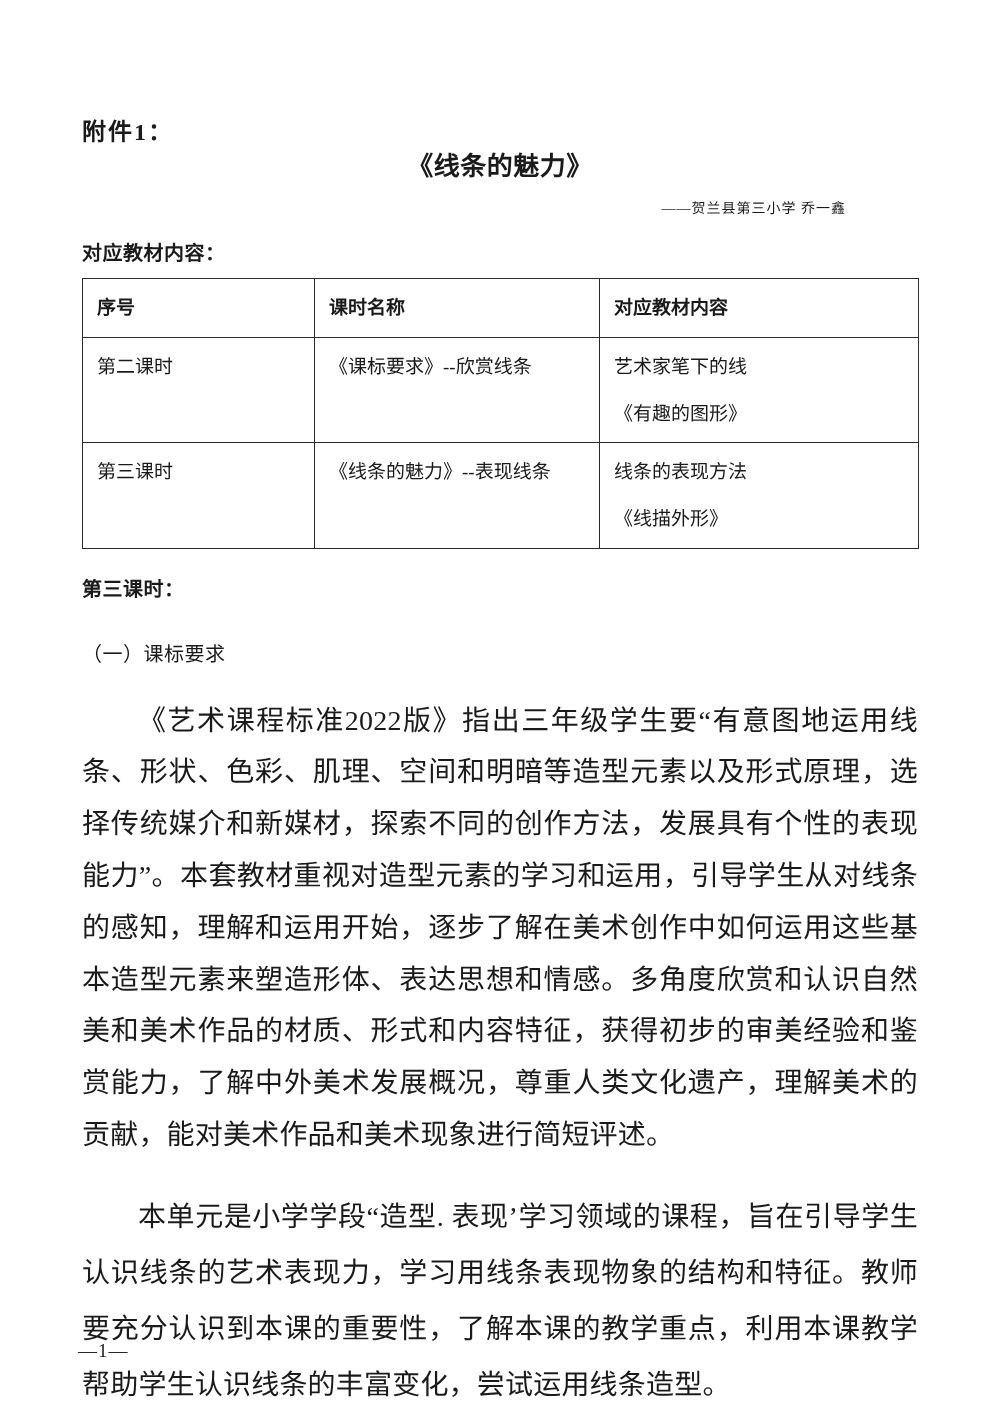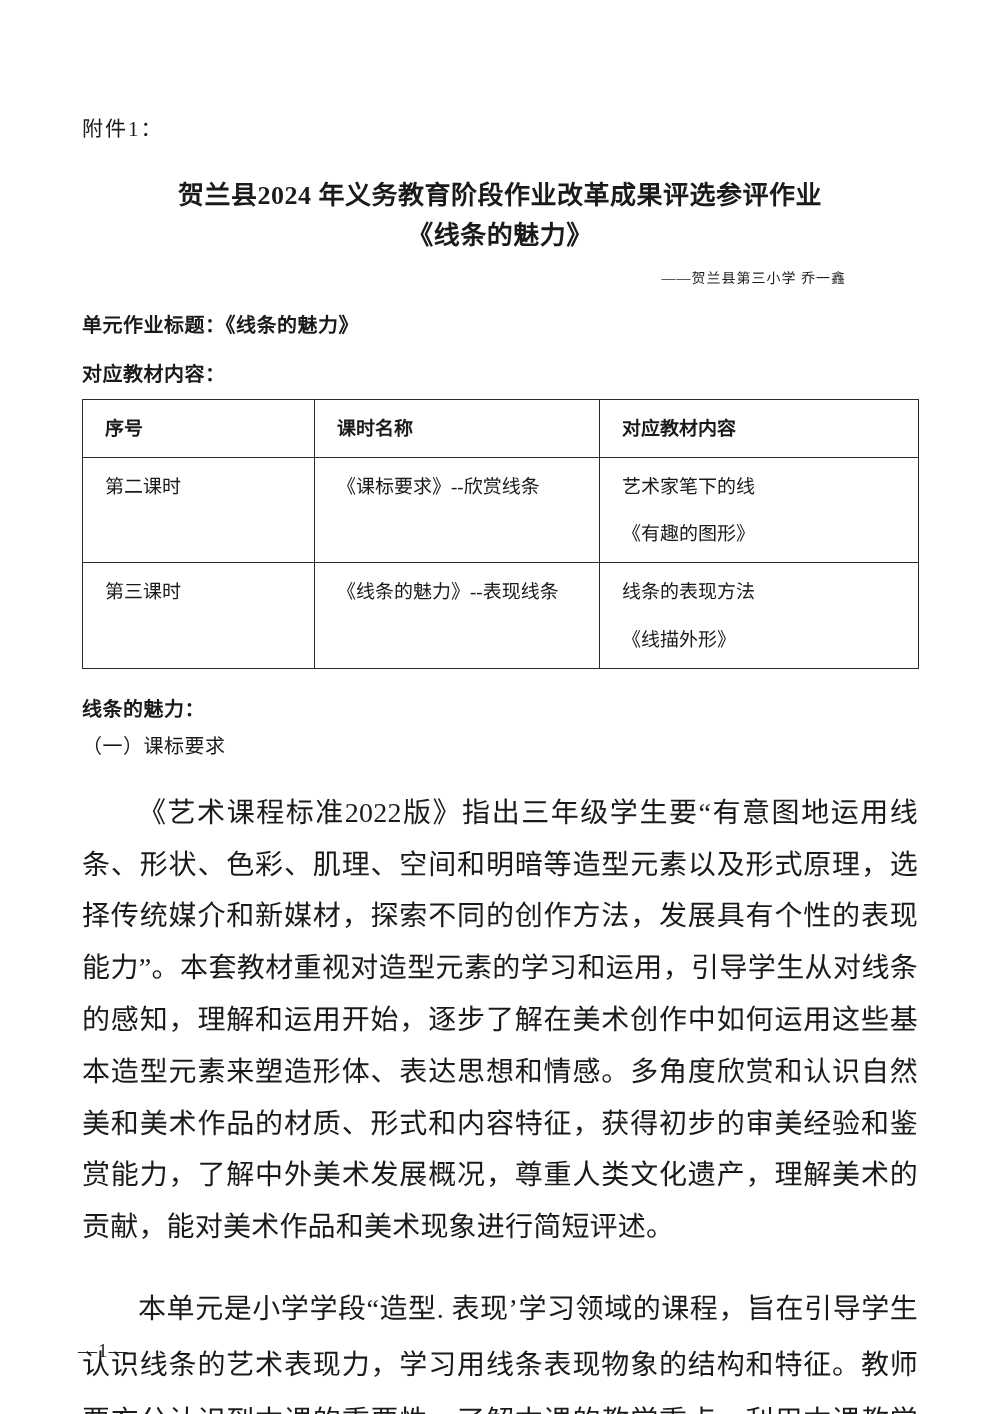--- a/index.html
+++ b/index.html
@@ -24,24 +24,23 @@
     padding: 0;
     box-sizing: border-box;
   }
   .content {
     position: absolute;
     left: 82px;
     top: 112px;
     width: 836px;
   }
   .attachment-label {
-    font-size: 21px;
-    font-weight: 400;
+    font-size: 24px;
+    font-weight: 700;
     letter-spacing: 2px;
-    margin-bottom: 34px;
   }
   .doc-title {
     text-align: center;
     font-size: 26px;
     font-weight: 700;
     line-height: 1.55;
     letter-spacing: 0.5px;
     margin: 0 auto;
     width: 760px;
   }
@@ -72,21 +71,21 @@
   }
   table.unit-table {
     border-collapse: collapse;
     width: 836px;
     margin-top: 12px;
     table-layout: fixed;
   }
   table.unit-table th,
   table.unit-table td {
     border: 1px solid #2b2b2b;
-    padding: 12px 22px;
+    padding: 12px 14px;
     font-size: 19px;
     vertical-align: top;
     line-height: 1.75;
     text-align: left;
   }
   table.unit-table th {
     font-weight: 700;
   }
   table.unit-table col.c1 { width: 232px; }
   table.unit-table col.c2 { width: 285px; }
@@ -95,21 +94,21 @@
   .cell-line + .cell-line { margin-top: 14px; }
 
   .section-heading {
     font-size: 20px;
     font-weight: 700;
     margin-top: 24px;
     letter-spacing: 0.5px;
   }
   .sub-heading {
     font-size: 20px;
-    margin-top: 8px;
+    margin-top: 36px;
     letter-spacing: 0.5px;
   }
   p.body-text {
     font-size: 28px;
     line-height: 1.85;
     margin: 28px 0 0 0;
     text-align: justify;
     text-indent: 2em;
     letter-spacing: 0.2px;
   }
@@ -126,29 +125,25 @@
 </style>
 </head>
 <body>
 
 <div class="page">
   <div class="content">
 
     <div class="attachment-label">附件1：</div>
 
     <div class="doc-title">
-      <span class="line1">贺兰县2024 年义务教育阶段作业改革成果评选参评作业</span>
       <span class="line2">《线条的魅力》</span>
     </div>
 
     <div class="byline">——贺兰县第三小学 乔一鑫</div>
 
-    <div class="field-row">
-      <span>单元作业标题：</span><span class="field-value">《线条的魅力》</span>
-    </div>
 
     <div class="field-heading">对应教材内容：</div>
 
     <table class="unit-table">
       <colgroup>
         <col class="c1">
           <col class="c2">
           <col class="c3">
       </colgroup>
       <thead>
@@ -171,21 +166,21 @@
           <td>第三课时</td>
           <td>《线条的魅力》--表现线条</td>
           <td>
             <span class="cell-line">线条的表现方法</span>
             <span class="cell-line">《线描外形》</span>
           </td>
         </tr>
       </tbody>
     </table>
 
-    <div class="section-heading">线条的魅力：</div>
+    <div class="section-heading">第三课时：</div>
 
     <div class="sub-heading">（一）课标要求</div>
 
     <p class="body-text">《艺术课程标准2022版》指出三年级学生要“有意图地运用线条、形状、色彩、肌理、空间和明暗等造型元素以及形式原理，选择传统媒介和新媒材，探索不同的创作方法，发展具有个性的表现能力”。本套教材重视对造型元素的学习和运用，引导学生从对线条的感知，理解和运用开始，逐步了解在美术创作中如何运用这些基本造型元素来塑造形体、表达思想和情感。多角度欣赏和认识自然美和美术作品的材质、形式和内容特征，获得初步的审美经验和鉴赏能力，了解中外美术发展概况，尊重人类文化遗产，理解美术的贡献，能对美术作品和美术现象进行简短评述。</p>
 
 
     <p class="body-text loose">本单元是小学学段“造型. 表现’学习领域的课程，旨在引导学生认识线条的艺术表现力，学习用线条表现物象的结构和特征。教师要充分认识到本课的重要性，了解本课的教学重点，利用本课教学帮助学生认识线条的丰富变化，尝试运用线条造型。</p>
 
   </div>
 

